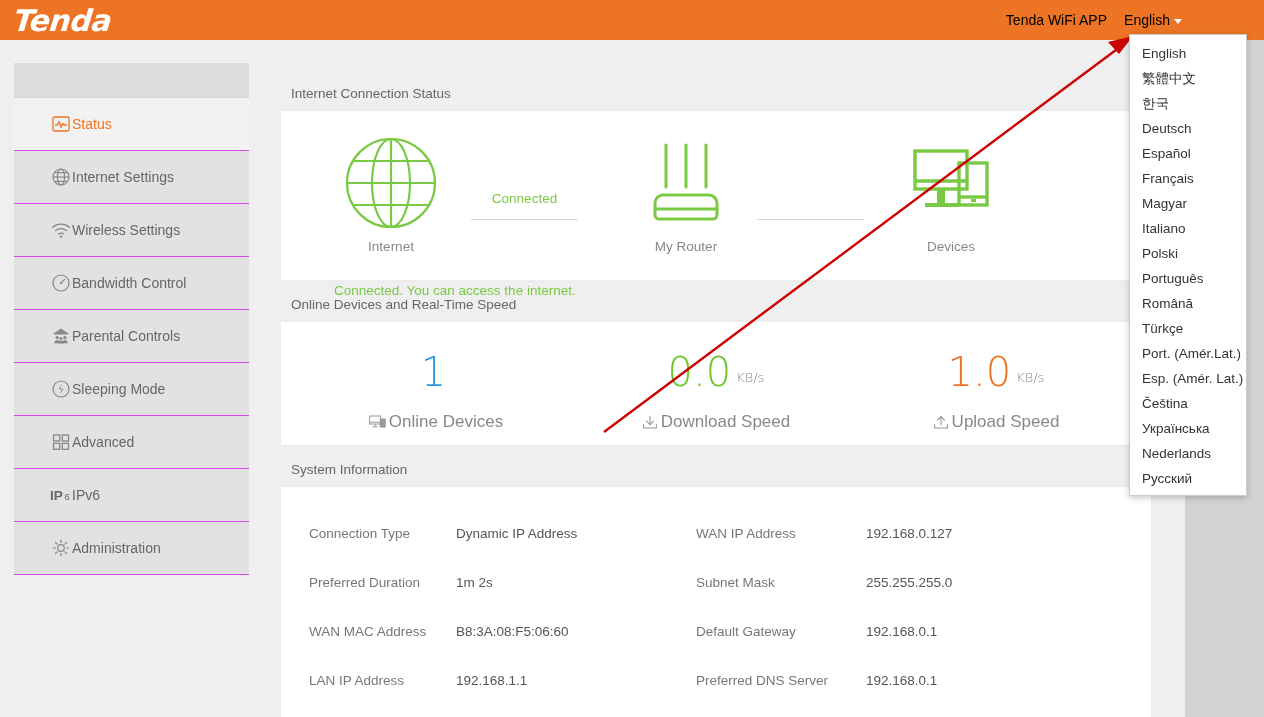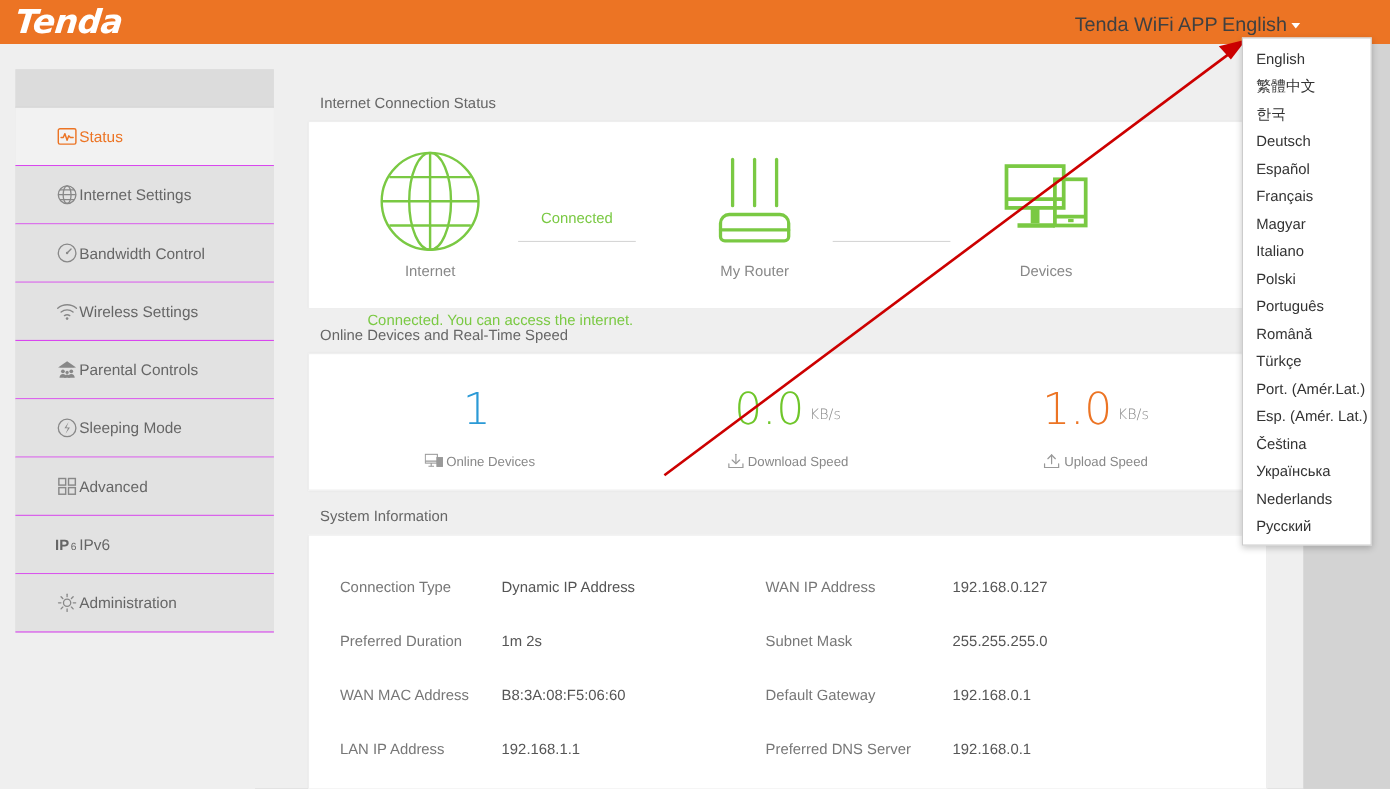--- a/index.html
+++ b/index.html
@@ -24,22 +24,22 @@
     font-size: 30px;
     font-weight: bold;
     font-style: italic;
     letter-spacing: -0.5px;
     font-family: "DejaVu Sans", sans-serif;
     transform: skewX(-6deg);
     user-select: none;
   }
   .hdr-link {
     position: absolute; top: 12px;
-    color: #404040;
-    font-size: 18px;
+    color: #000000;
+    font-size: 14px;
     white-space: nowrap;
   }
   .hdr-app { right: 157px; }
   .hdr-lang { right: 82px; cursor: pointer; }
   .caret {
     display: inline-block;
     width: 0; height: 0;
     margin-left: 4px;
     vertical-align: middle;
     border-left: 4px solid transparent;
@@ -193,21 +193,21 @@
     font-family: "DejaVu Sans", sans-serif;
   }
   .speed-unit {
     font-size: 13px;
     color: #888888;
     margin-left: 5px;
     vertical-align: 4px;
   }
   .speed-label {
     margin-top: 12px;
-    font-size: 12px;
+    font-size: 17px;
     color: #888888;
     display: flex;
     align-items: center;
     justify-content: center;
     gap: 3px;
   }
   .speed-label svg { display:block; }
 
   
   .sys-card { padding: 22px 0 12px 0; min-height: 209px; }
@@ -274,39 +274,39 @@
           <line x1="2" y1="10" x2="18" y2="10"></line>
           <line x1="3.4" y1="5.6" x2="16.6" y2="5.6"></line>
           <line x1="3.4" y1="14.4" x2="16.6" y2="14.4"></line>
         </svg>
       </span>
       <span class="nav-label">Internet Settings</span>
     </div>
 
     <div class="nav-item">
       <span class="nav-icon">
-        <svg width="20" height="20" viewBox="0 0 20 20" fill="none" stroke="#888" stroke-width="1.2">
-          <circle cx="10" cy="10" r="8"></circle>
-          <line x1="10" y1="10" x2="13.6" y2="6.4" stroke-linecap="round"></line>
-          <circle cx="10" cy="10" r="1.1" fill="#888" stroke="none"></circle>
-        </svg>
-      </span>
-      <span class="nav-label">Bandwidth Control</span>
-    </div>
-
-    <div class="nav-item">
-      <span class="nav-icon">
         <svg width="22" height="20" viewBox="0 0 22 20" fill="none" stroke="#888" stroke-width="1.3" stroke-linecap="round">
           <path d="M2.5 7.2 A13 13 0 0 1 19.5 7.2"></path>
           <path d="M5.6 10.6 A8.6 8.6 0 0 1 16.4 10.6"></path>
           <path d="M8.6 13.9 A4.3 4.3 0 0 1 13.4 13.9"></path>
           <circle cx="11" cy="16.6" r="1.2" fill="#888" stroke="none"></circle>
         </svg>
       </span>
       <span class="nav-label">Wireless Settings</span>
+    </div>
+
+    <div class="nav-item">
+      <span class="nav-icon">
+        <svg width="20" height="20" viewBox="0 0 20 20" fill="none" stroke="#888" stroke-width="1.2">
+          <circle cx="10" cy="10" r="8"></circle>
+          <line x1="10" y1="10" x2="13.6" y2="6.4" stroke-linecap="round"></line>
+          <circle cx="10" cy="10" r="1.1" fill="#888" stroke="none"></circle>
+        </svg>
+      </span>
+      <span class="nav-label">Bandwidth Control</span>
     </div>
 
     <div class="nav-item">
       <span class="nav-icon">
         <svg width="22" height="20" viewBox="0 0 22 20" fill="#888">
           <path d="M11 2.4 L2.8 8.1 h1.5 v0.3 h13.4 V8.1 h1.5 z"></path>
           <circle cx="7.2" cy="11.6" r="1.7"></circle>
           <circle cx="14.8" cy="11.6" r="1.7"></circle>
           <circle cx="11" cy="12.6" r="1.5"></circle>
           <path d="M4.1 17.3 c0-2 1.4-3.4 3.1-3.4 s3.1 1.4 3.1 3.4 z"></path>

